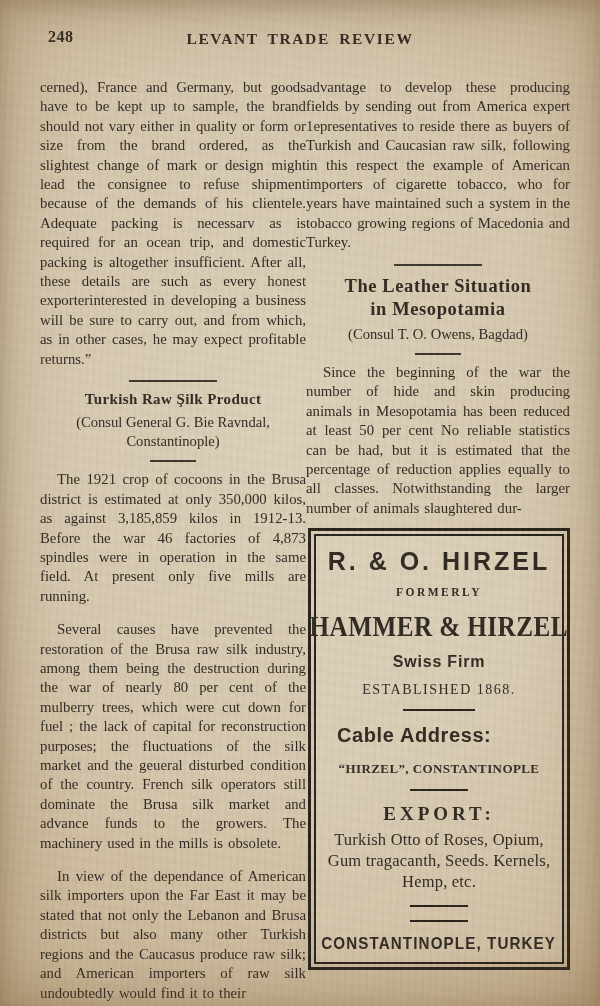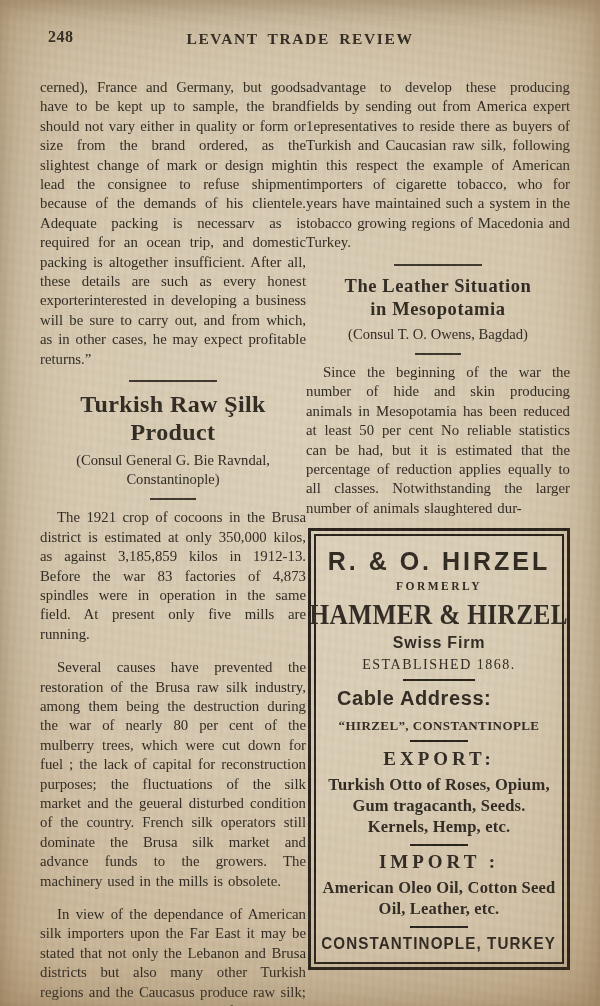--- a/index.html
+++ b/index.html
@@ -31,21 +31,21 @@
   }
   .cols{display:flex;justify-content:center;padding:0 30px 0 40px;margin-top:24px;}
   .col-left{width:272px;}
   .col-right{width:264px;}
   p.body-par{margin:0;text-align:justify;font-size:14.8px;line-height:19.4px;word-spacing:1.2px;}
   p.indent{text-indent:17px;}
   p.sp{margin-top:14px;}
   .rule{border:none;border-top:2px solid #3a332a;width:88px;margin:11px auto 9px;}
   .rule.sm{width:46px;margin:9px auto 8px;}
   .art-title{
-    font-size:24px;font-weight:bold;text-align:center;margin:2px 0 5px;
+    font-size:15px;font-weight:bold;text-align:center;margin:2px 0 5px;
     letter-spacing:.4px;line-height:1.15;
   }
   .art-title-sm{
     font-size:18.5px;font-weight:bold;text-align:center;margin:2px 0 4px;
     letter-spacing:.6px;line-height:1.25;
   }
   .byline{text-align:center;font-size:14.6px;line-height:19px;}
   
   .ad-box{
     margin:16px 6px 0 8px;
@@ -65,21 +65,21 @@
   .ad-firm{font-family:"Liberation Sans","DejaVu Sans",sans-serif;font-weight:bold;
     font-size:16px;letter-spacing:.8px;line-height:1;}
   .ad-established{font-weight:normal;font-size:14px;letter-spacing:1.5px;line-height:1;}
   .ad-rule{border:none;border-top:2px solid #241f18;width:58px;margin:0;}
   .ad-rule.w{width:72px;}
   .ad-cable-label{font-family:"Liberation Sans","DejaVu Sans",sans-serif;font-weight:bold;
     font-size:20px;letter-spacing:.6px;align-self:flex-start;padding-left:16px;line-height:1.1;}
   .ad-cable-value{font-size:13px;font-weight:bold;letter-spacing:.4px;white-space:nowrap;
     line-height:1.15;margin-top:3px;}
   .ad-section-label{font-weight:bold;font-size:19px;letter-spacing:4px;line-height:1.1;}
-  .ad-items{font-weight:bold;font-size:16.5px;line-height:1.28;margin-top:4px;letter-spacing:.2px;}
+  .ad-items{font-weight:normal;font-size:16.5px;line-height:1.28;margin-top:4px;letter-spacing:.2px;}
   .ad-location{font-family:"Liberation Sans","DejaVu Sans",sans-serif;font-weight:bold;
     font-size:16.5px;letter-spacing:1.2px;transform:scaleX(.92);transform-origin:center;
     white-space:nowrap;line-height:1;}
 </style>
 </head>
 <body>
 
 <div class="masthead">
   <span class="page-number">248</span>
   <div class="journal-title">LEVANT TRADE REVIEW</div>
@@ -91,21 +91,21 @@
     <p class="body-par">cerned), France and Germany, but goods have to be kept up to sample, the brand should not vary either in quality or form or size from the brand ordered, as the slightest change of mark or design might lead the consignee to refuse shipment because of the demands of his clientele. Adequate packing is necessarv as is required for an ocean trip, and domestic packing is altogether insufficient. After all, these details are such as every honest exporterinterested in developing a business will be sure to carry out, and from which, as in other cases, he may expect profitable returns.”</p>
 
     <hr class="rule">
 
     <div class="art-title">Turkish Raw Şilk Product</div>
     <div class="byline">(Consul General G. Bie Ravndal,</div>
     <div class="byline">Constantinople)</div>
 
     <hr class="rule sm">
 
-    <p class="body-par indent">The 1921 crop of cocoons in the Brusa district is estimated at only 350,000 kilos, as against 3,185,859 kilos in 1912-13. Before the war 83 factories of 4,873 spindles were in operation in the same field. At present only five mills are running.</p>
+    <p class="body-par indent">The 1921 crop of cocoons in the Brusa district is estimated at only 350,000 kilos, as against 3,185,859 kilos in 1912-13. Before the war 46 factories of 4,873 spindles were in operation in the same field. At present only five mills are running.</p>
     <p class="body-par indent sp">Several causes have prevented the restoration of the Brusa raw silk industry, among them being the destruction during the war of nearly 80 per cent of the mulberry trees, which were cut down for fuel ; the lack of capital for reconstruction purposes; the fluctuations of the silk market and the geueral disturbed condition of the country. French silk operators still dominate the Brusa silk market and advance funds to the growers. The machinery used in the mills is obsolete.</p>
     <p class="body-par indent sp">In view of the dependance of American silk importers upon the Far East it may be stated that not only the Lebanon and Brusa districts but also many other Turkish regions and the Caucasus produce raw silk; and American importers of raw silk undoubtedly would find it to their</p>
   </div>
 
   <div class="col-right">
     <p class="body-par">advantage to develop these producing fields by sending out from America expert 1epresentatives to reside there as buyers of Turkish and Caucasian raw silk, following in this respect the example of American importers of cigarette tobacco, who for years have maintained such a system in the tobacco growing regions of Macedonia and Turkey.</p>
 
     <hr class="rule">
 
     <div class="art-title-sm">
@@ -132,24 +132,20 @@
 
       <hr class="ad-rule">
 
       <div>
         <div class="ad-section-label">EXPORT:</div>
         <div class="ad-items">Turkish Otto of Roses, Opium, Gum tragacanth, Seeds. Kernels, Hemp, etc.</div>
       </div>
 
       <hr class="ad-rule">
 
-      <div>
-        <div class="ad-section-label">IMPORT :</div>
-        <div class="ad-items">American Oleo Oil, Cotton Seed Oil, Leather, etc.</div>
-      </div>
 
       <hr class="ad-rule">
 
       <div class="ad-location">CONSTANTINOPLE, TURKEY</div>
     </div>
   </div>
 
 </div>
 
 <div class="grain"></div>

